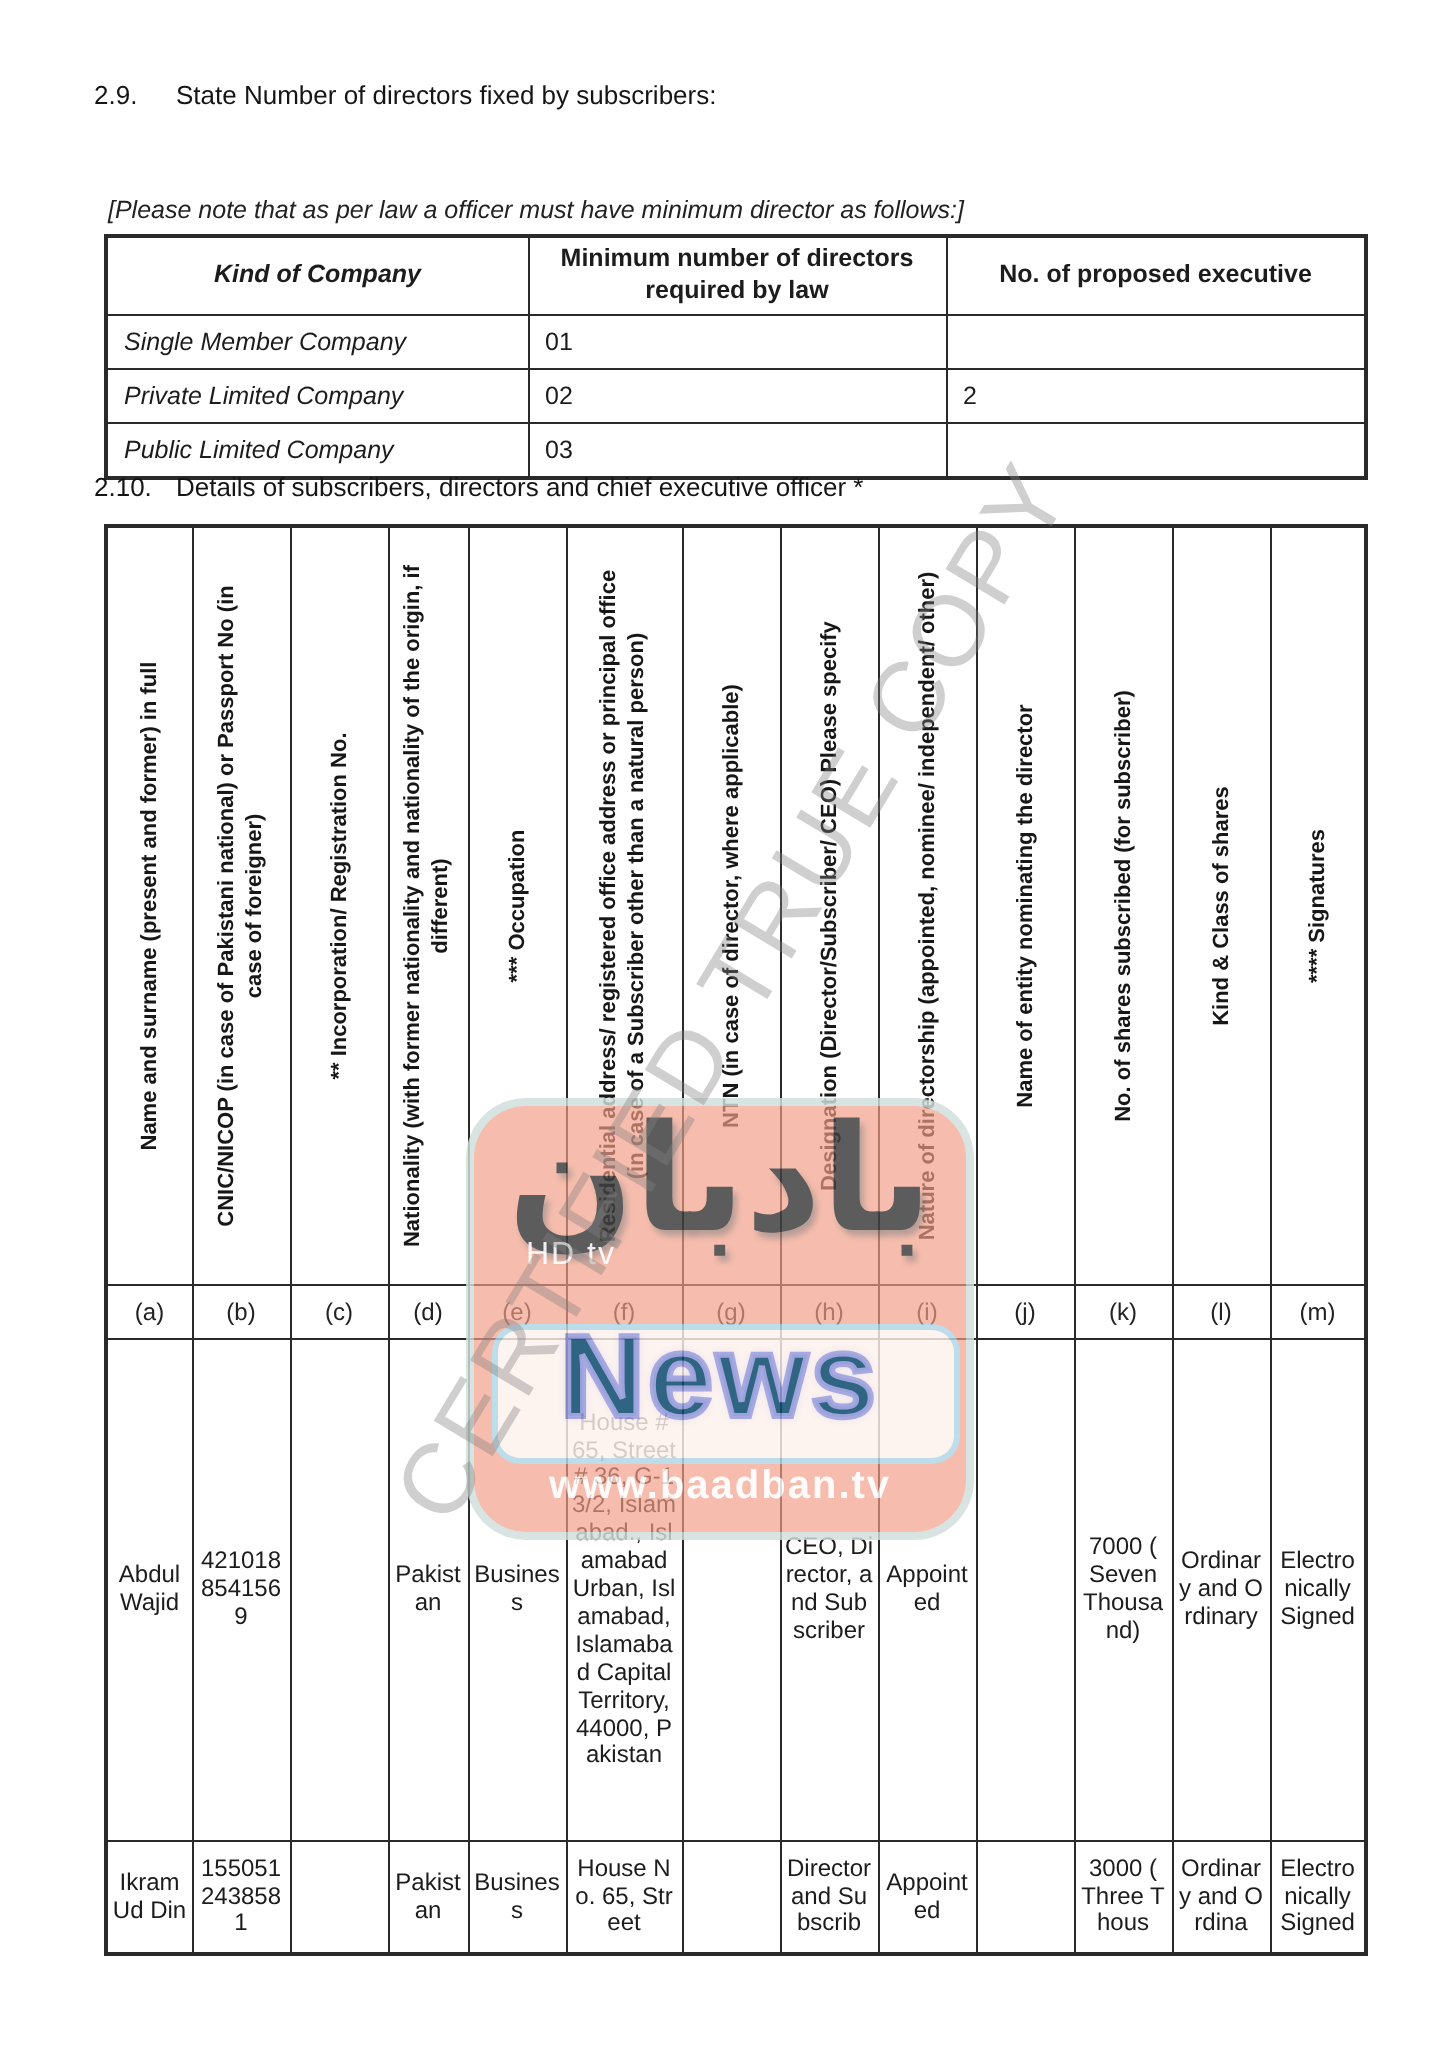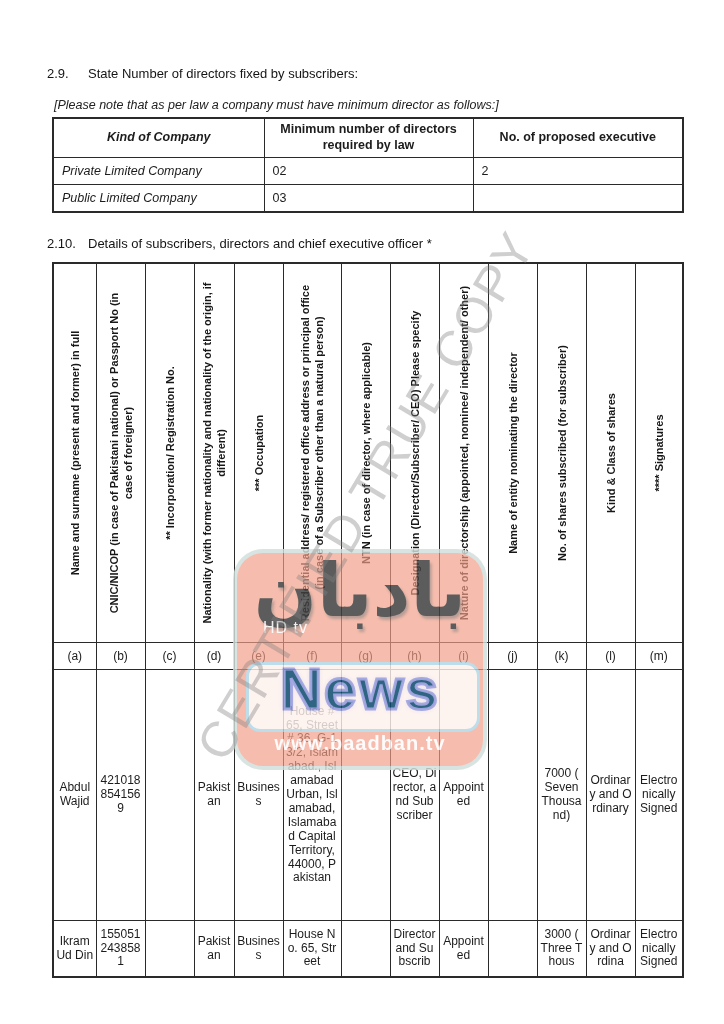--- a/index.html
+++ b/index.html
@@ -4,21 +4,21 @@
 <style>
   html,body{margin:0;padding:0;background:#e8e8e8;}
   .page{
     position:relative; width:724px; height:1024px; background:#ffffff;
     font-family:"Liberation Sans", sans-serif; color:#1c1c1c; overflow:hidden;
     margin:0 auto;
   }
   
   .secline{position:absolute; left:47px; display:flex; font-size:13px; color:#151515;}
   .secline .num{width:41px; flex:0 0 auto;}
-  .sec29{top:66px;justify-content:center;}
+  .sec29{top:40px;justify-content:center;}
   .sec210{top:236px;}
   .note{
     position:absolute; left:54px; top:98px; font-size:12.5px; font-style:italic; color:#222;
   }
   
   .t1{
     position:absolute; left:52px; top:117px; border-collapse:collapse; table-layout:fixed;
     width:630px; border:2px solid #2a2a2a;padding-left:46px;
   }
   .t1 th,.t1 td{border:1px solid #2a2a2a; font-size:12.5px; vertical-align:middle;}
@@ -92,33 +92,38 @@
 </head>
 <body>
 
 <div class="page">
 
   <div class="secline sec29">
     <span class="num">2.9.</span>
     <span>State Number of directors fixed by subscribers:</span>
   </div>
 
-  <div class="note">[Please note that as per law a company must have minimum director as follows:]</div>
+  <div class="note">[Please note that as per law a officer must have minimum director as follows:]</div>
 
   <table class="t1">
     <colgroup>
         <col style="width:211px">
         <col style="width:209px">
         <col style="width:210px">
       </colgroup>
     <tbody>
       <tr>
         <th class="kindhdr">Kind of Company</th>
         <th>Minimum number of directors required by law</th>
         <th>No. of proposed executive</th>
+      </tr>
+      <tr>
+        <td class="kind">Single Member Company</td>
+        <td>01</td>
+        <td></td>
       </tr>
       <tr>
         <td class="kind">Private Limited Company</td>
         <td>02</td>
         <td>2</td>
       </tr>
       <tr>
         <td class="kind">Public Limited Company</td>
         <td>03</td>
         <td></td>

